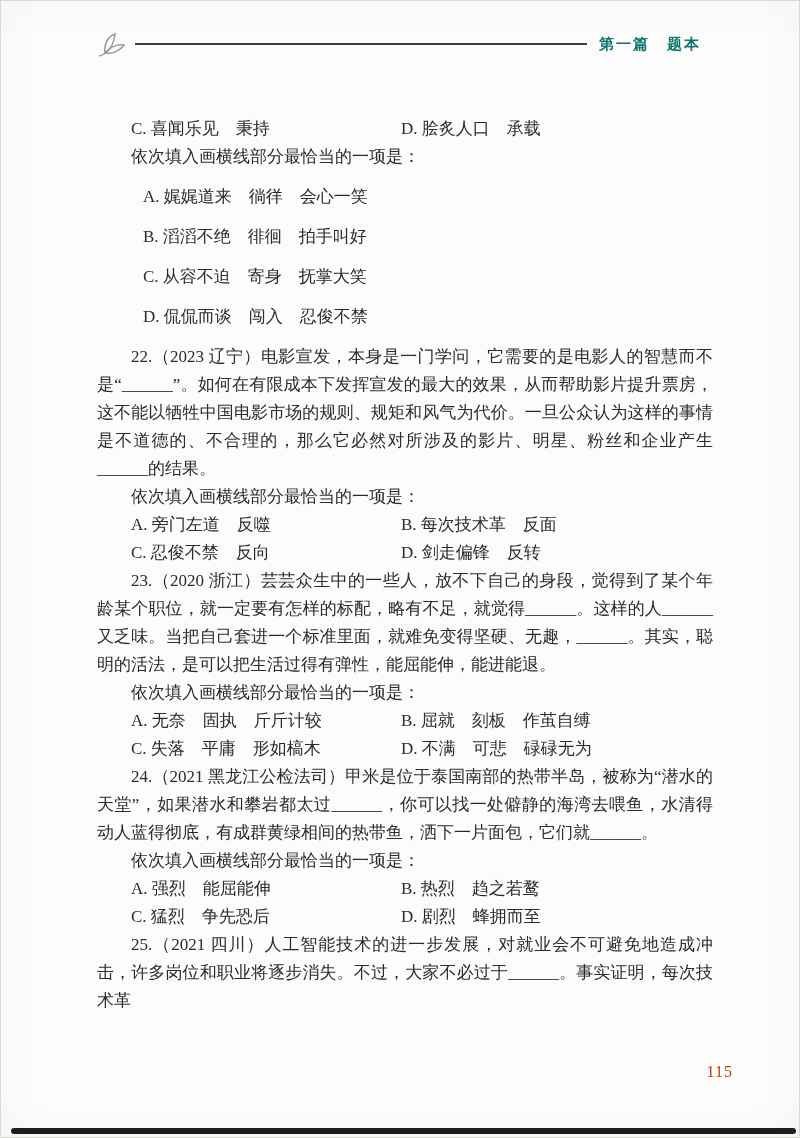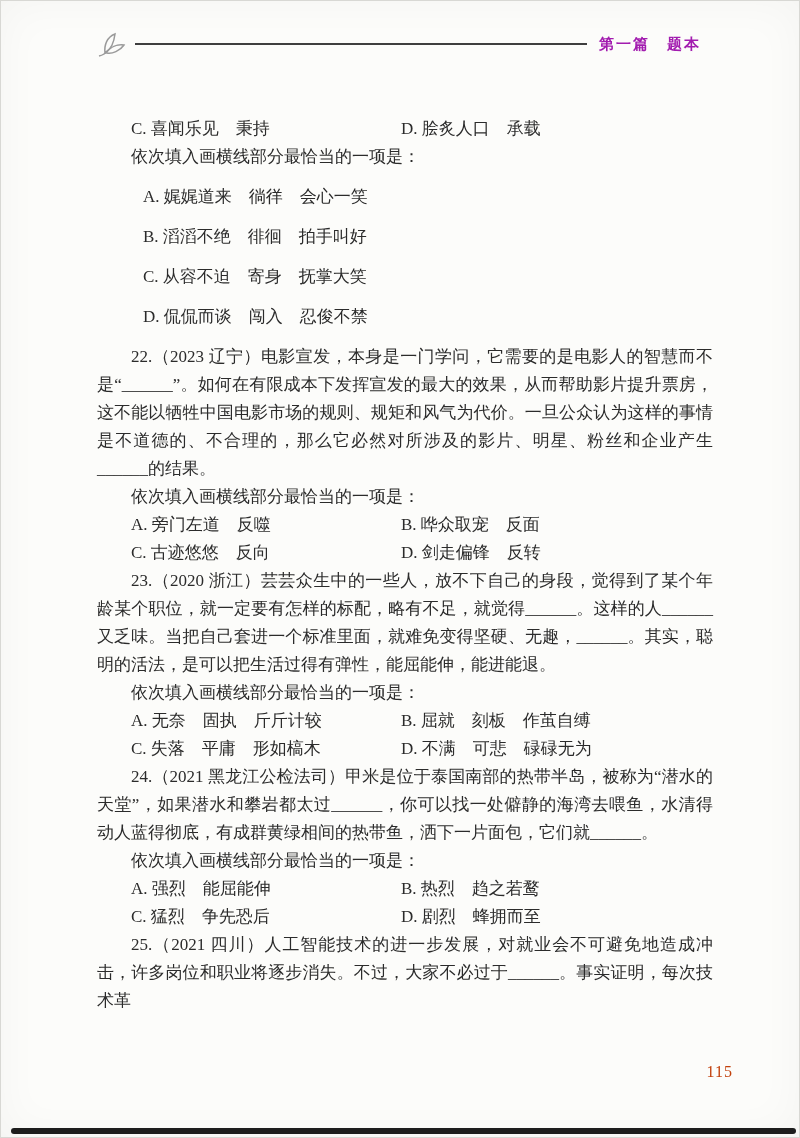--- a/index.html
+++ b/index.html
@@ -18,21 +18,21 @@
     color: #2b2b2b;
     box-shadow: inset 0 0 45px rgba(0,0,0,0.035);
   }
   .page-header {
     position: absolute; top: 28px; left: 94px; right: 98px;
     display: flex; align-items: center; height: 30px;
   }
   .logo { margin-right: 8px; display: block; line-height: 0; }
   .rule { flex: 1; border-top: 2px solid #3e3e3e; height: 0; }
   .section {
-    font-weight: bold; font-size: 15px; color: #a21caf;
+    font-weight: bold; font-size: 15px; color: #0f766e;
     padding-left: 12px; letter-spacing: 2px; white-space: nowrap;
   }
   .content {
     position: absolute; top: 114px; left: 96px; width: 616px;
     font-size: 17px; line-height: 28px; text-align: justify;
   }
   .stem   { margin: 0; text-indent: 2em; }
   .prompt { margin: 0; padding-left: 2em; }
   .opt    { margin: 12px; padding-left: 2em; }
   .opt-row {
@@ -76,24 +76,24 @@
     <p class="prompt">依次填入画横线部分最恰当的一项是：</p>
     <p class="opt">A. 娓娓道来　徜徉　会心一笑</p>
     <p class="opt">B. 滔滔不绝　徘徊　拍手叫好</p>
     <p class="opt">C. 从容不迫　寄身　抚掌大笑</p>
     <p class="opt">D. 侃侃而谈　闯入　忍俊不禁</p>
 
     <p class="stem">22.（2023 辽宁）电影宣发，本身是一门学问，它需要的是电影人的智慧而不是“______”。如何在有限成本下发挥宣发的最大的效果，从而帮助影片提升票房，这不能以牺牲中国电影市场的规则、规矩和风气为代价。一旦公众认为这样的事情是不道德的、不合理的，那么它必然对所涉及的影片、明星、粉丝和企业产生______的结果。</p>
     <p class="prompt">依次填入画横线部分最恰当的一项是：</p>
     <div class="opt-row">
       <span>A. 旁门左道　反噬</span>
-      <span>B. 哗众取宠　反面</span>
+      <span>B. 每次技术革　反面</span>
     </div>
     <div class="opt-row">
-      <span>C. 古迹悠悠　反向</span>
+      <span>C. 忍俊不禁　反向</span>
       <span>D. 剑走偏锋　反转</span>
     </div>
 
     <p class="stem">23.（2020 浙江）芸芸众生中的一些人，放不下自己的身段，觉得到了某个年龄某个职位，就一定要有怎样的标配，略有不足，就觉得______。这样的人______又乏味。当把自己套进一个标准里面，就难免变得坚硬、无趣，______。其实，聪明的活法，是可以把生活过得有弹性，能屈能伸，能进能退。</p>
     <p class="prompt">依次填入画横线部分最恰当的一项是：</p>
     <div class="opt-row">
       <span>A. 无奈　固执　斤斤计较</span>
       <span>B. 屈就　刻板　作茧自缚</span>
     </div>
     <div class="opt-row">

